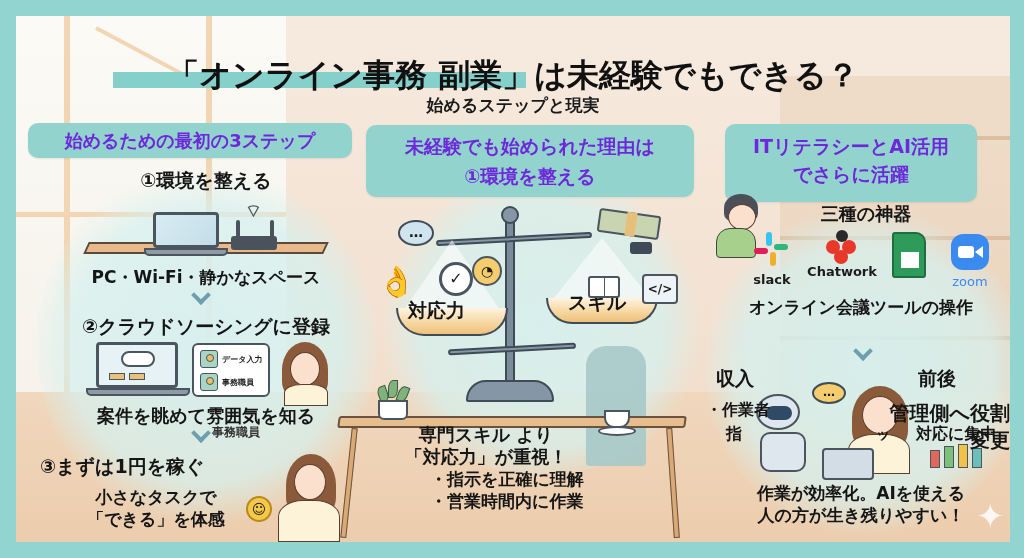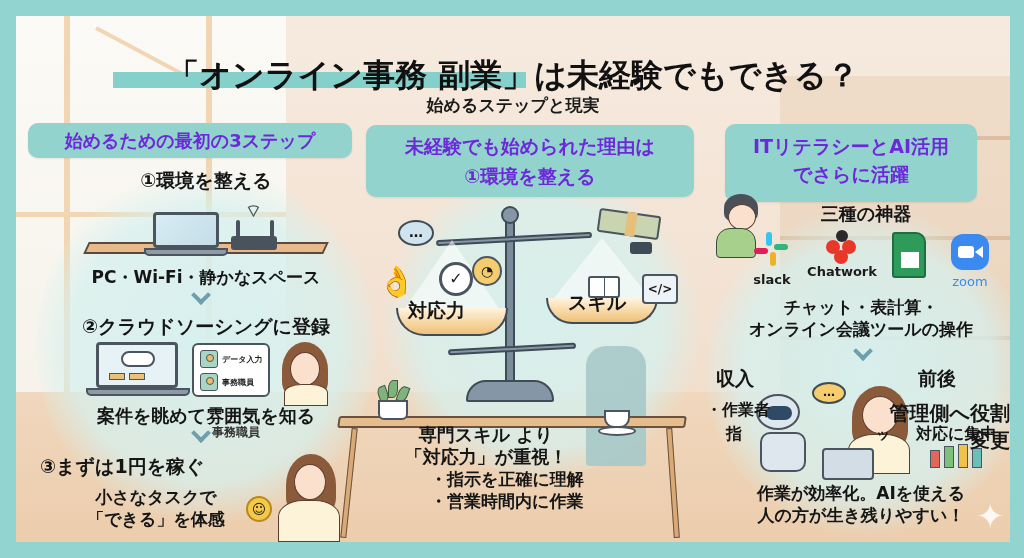--- a/index.html
+++ b/index.html
@@ -304,21 +304,20 @@
     <div class="sheets-grid" style="left:7px;top:18px;width:18px;height:16px;"></div>
   </div>
 
   <div class="zoom-ico" style="left:935px;top:218px;width:38px;height:36px;">
     <div class="zoom-cam" style="left:7px;top:12px;width:16px;height:12px;"></div>
     <div style="position:absolute;left:24px;top:12px;width:0;height:0;border-top:6px solid transparent;border-bottom:6px solid transparent;border-right:8px solid #fff;"></div>
   </div>
   <div class="app-label" style="left:930px;top:258px;width:48px;color:#3a8af0;font-weight:normal;">zoom</div>
 
   <div class="txt" style="left:700px;top:280px;width:290px;font-size:17px;line-height:22px;">
-    <div>チャット・表計算・</div>
     <div>オンライン会議ツールの操作</div>
   </div>
   <div class="chev" style="left:840px;top:328px;"></div>
 
   <div class="robot-head" style="left:740px;top:378px;width:44px;height:36px;">
     <div class="robot-visor" style="left:8px;top:10px;width:26px;height:14px;"></div>
   </div>
   <div class="robot-body" style="left:744px;top:416px;width:46px;height:40px;"></div>
   <div class="bubble" style="left:796px;top:366px;width:34px;height:22px;line-height:16px;font-size:12px;background:#f5cc6e;">…</div>
 

